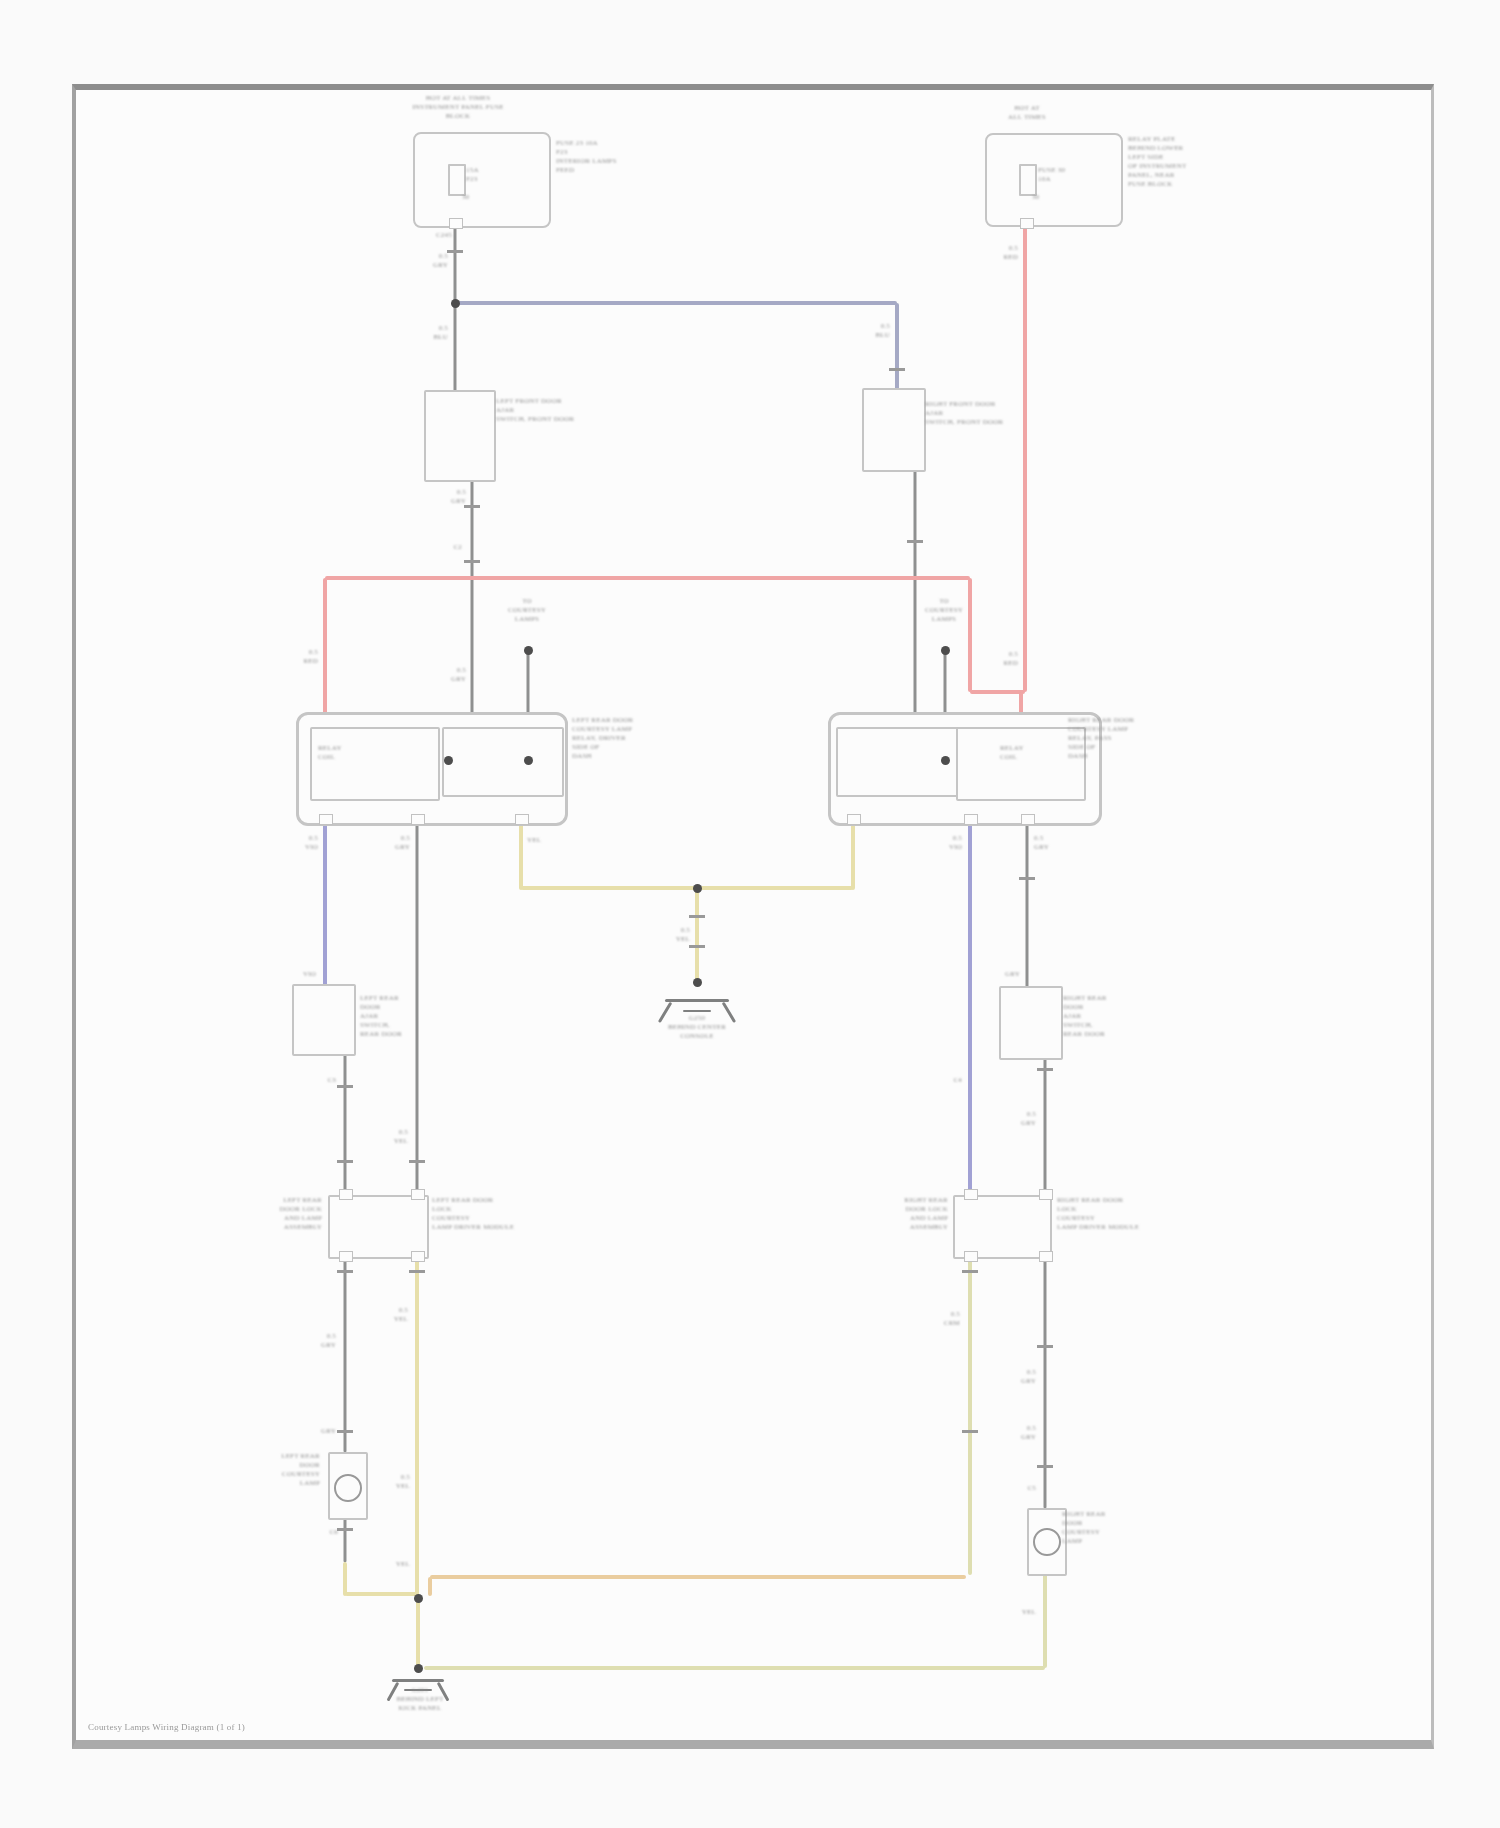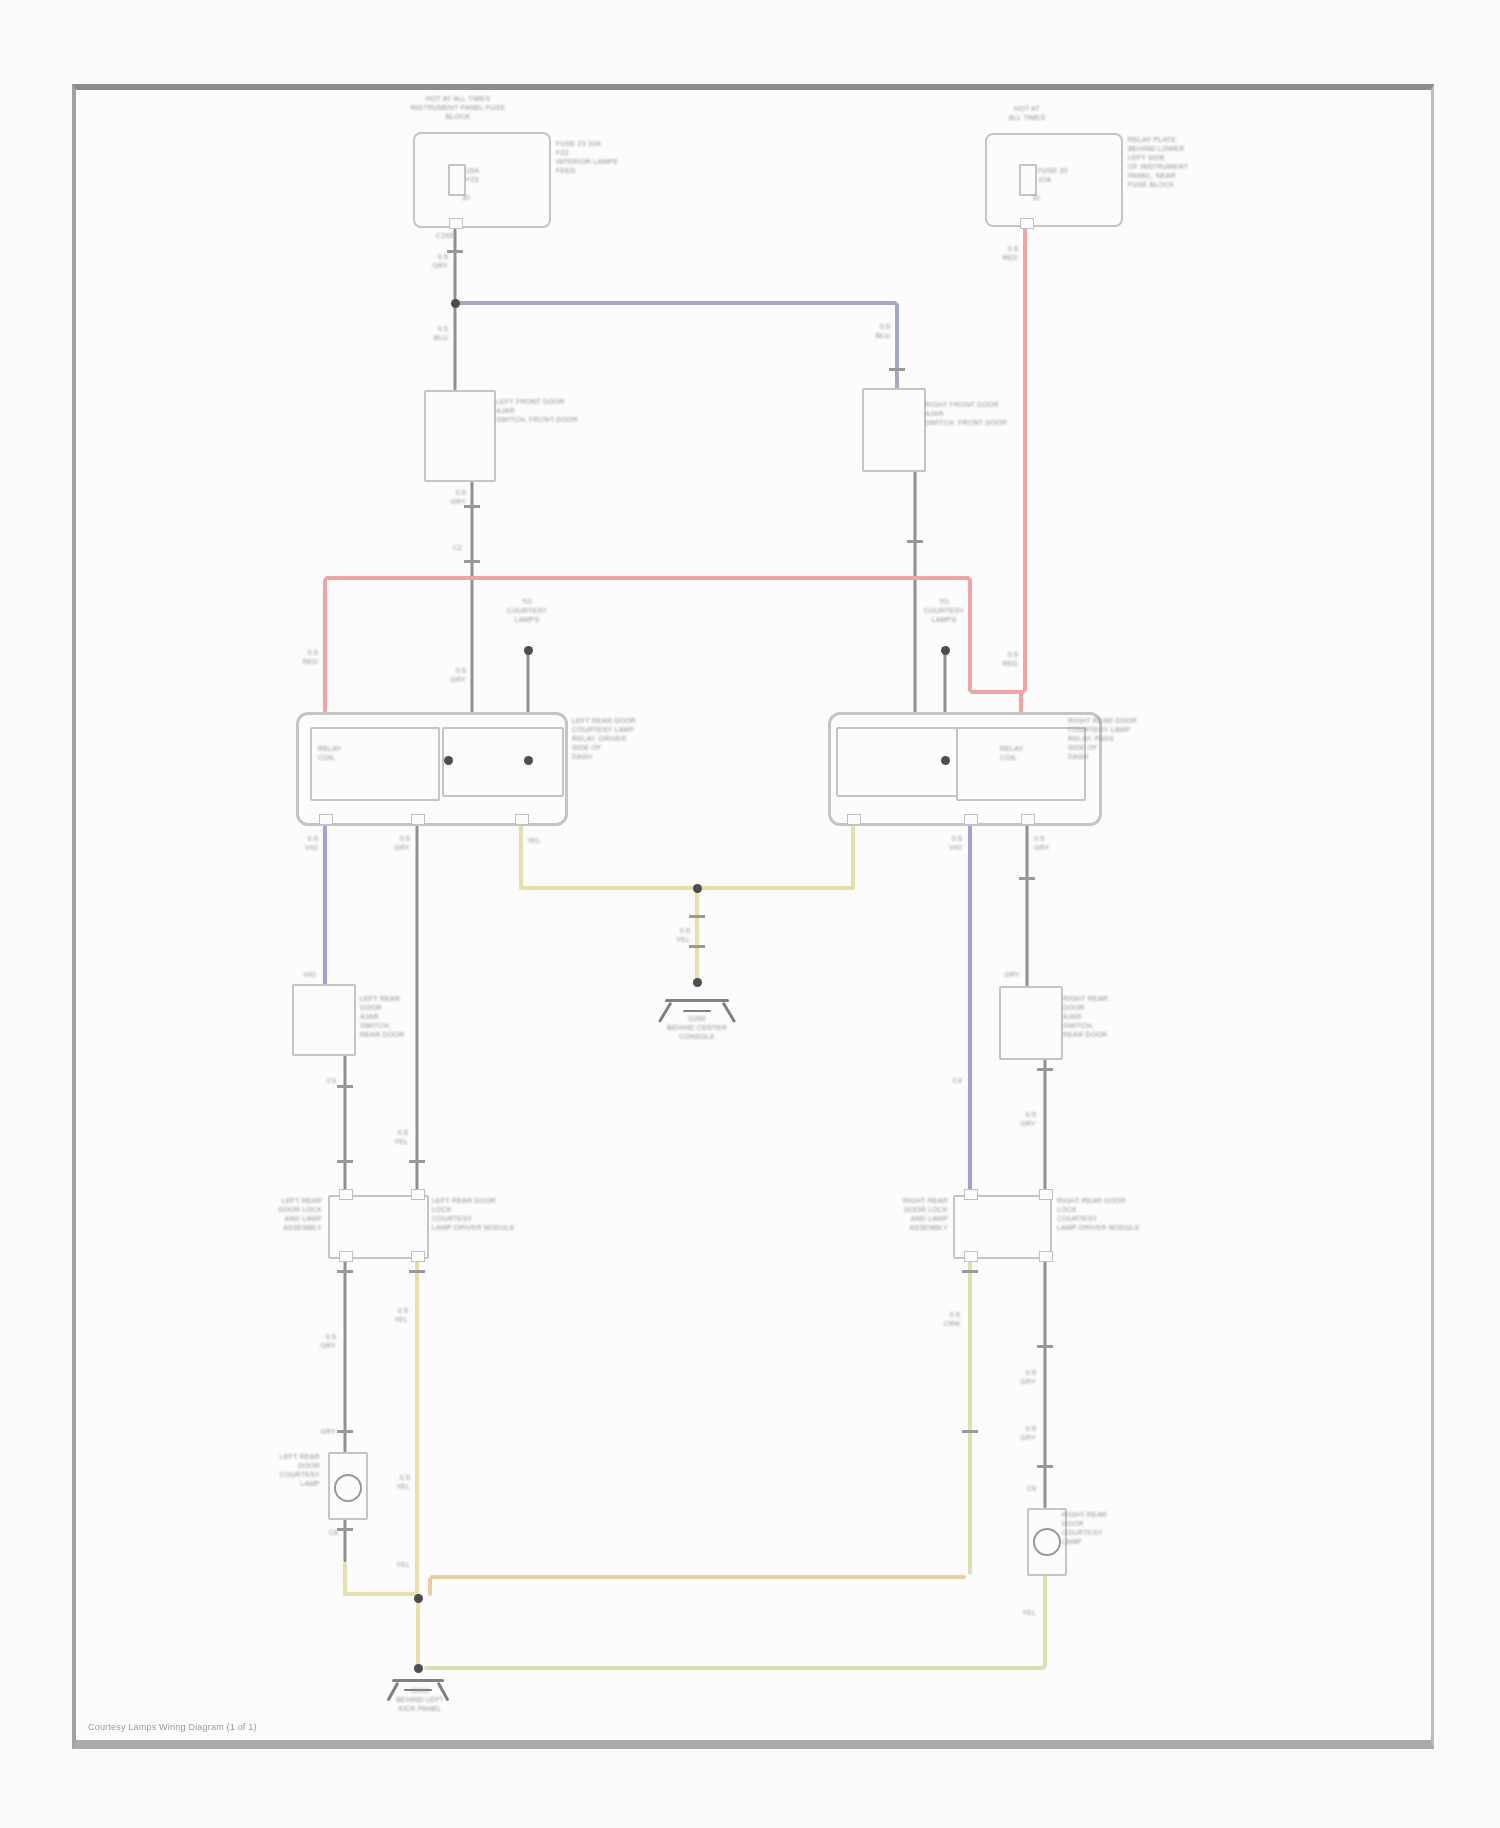--- a/index.html
+++ b/index.html
@@ -1,17 +1,17 @@
 <!DOCTYPE html>
 <html><head>
 <meta charset="utf-8">
 <style>
   html,body{margin:0;padding:0;background:#fdfdfd;}
   #canvas{position:relative;width:1500px;height:1828px;background:#fdfdfd;overflow:hidden;
-          font-family:Liberation Sans, sans-serif;filter:blur(0.45px) contrast(0.98);}
+          font-family:Liberation Serif, serif;filter:blur(0.45px) contrast(0.98);}
   .frame{position:absolute;background:#ffffff;
          border-top:6px solid #8d8d8d;border-left:4px solid #a2a2a2;
          border-right:3px solid #bdbdbd;border-bottom:9px solid #ababab;}
   .seg{position:absolute;transform-origin:0 50%;border-radius:2px;}
   .box{position:absolute;background:#ffffff;border-style:solid;border-color:#c6c6c6;}
   .nub{position:absolute;width:12px;height:9px;border:1.5px solid #c2c2c2;background:#fff;}
   .tick{position:absolute;width:16px;height:2.5px;background:#9a9a9a;}
   .dot{position:absolute;border-radius:50%;background:#4c4c4c;}
   .circ{position:absolute;border-radius:50%;border:2.5px solid #9a9a9a;background:#fff;}
   .lbl{position:absolute;color:#8e8e8e;font-size:7px;line-height:9px;

